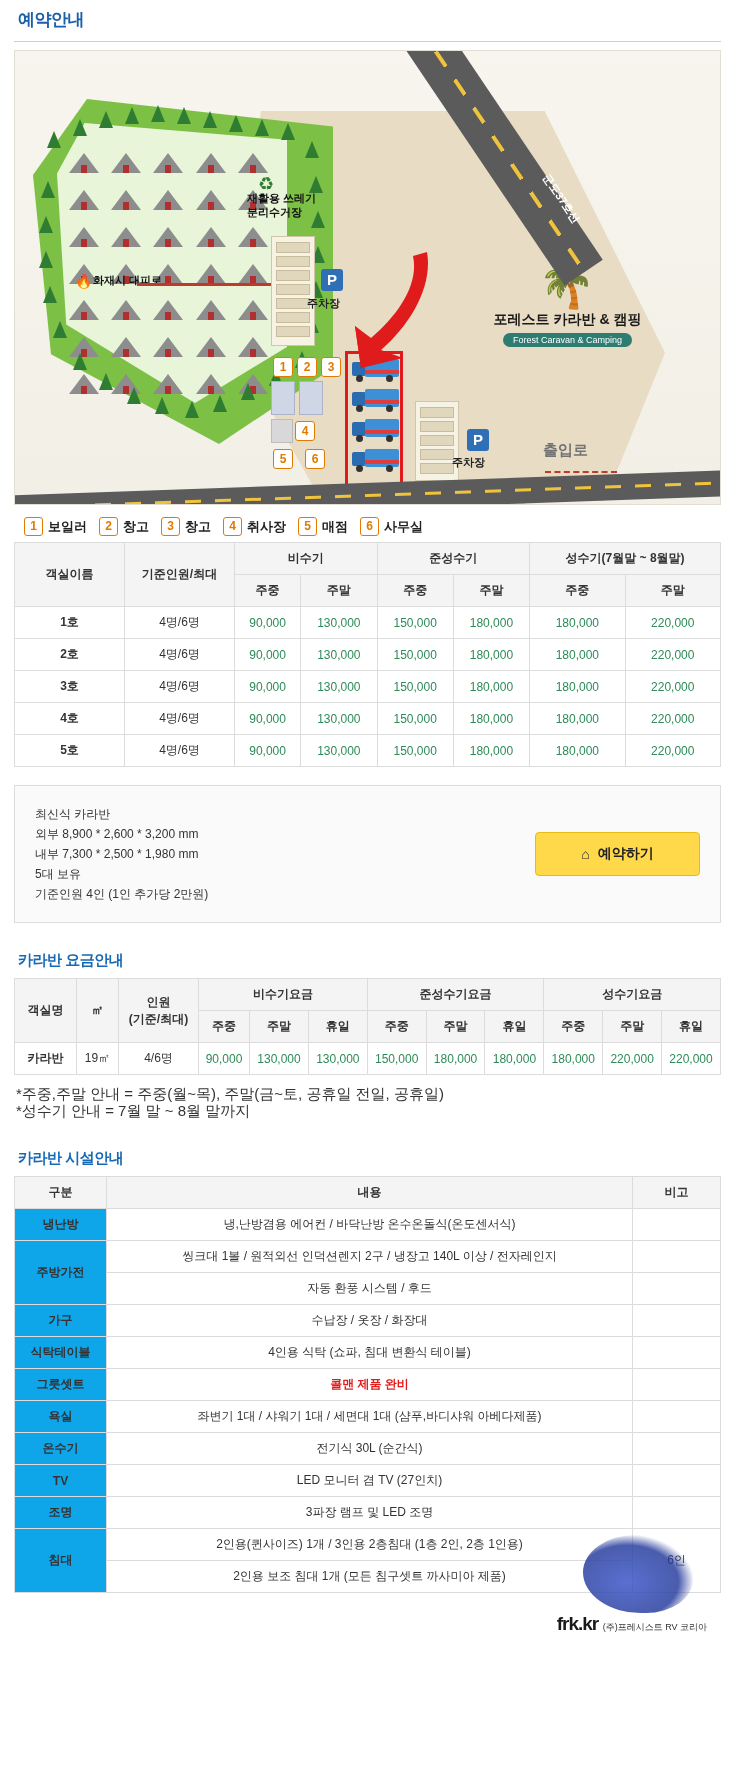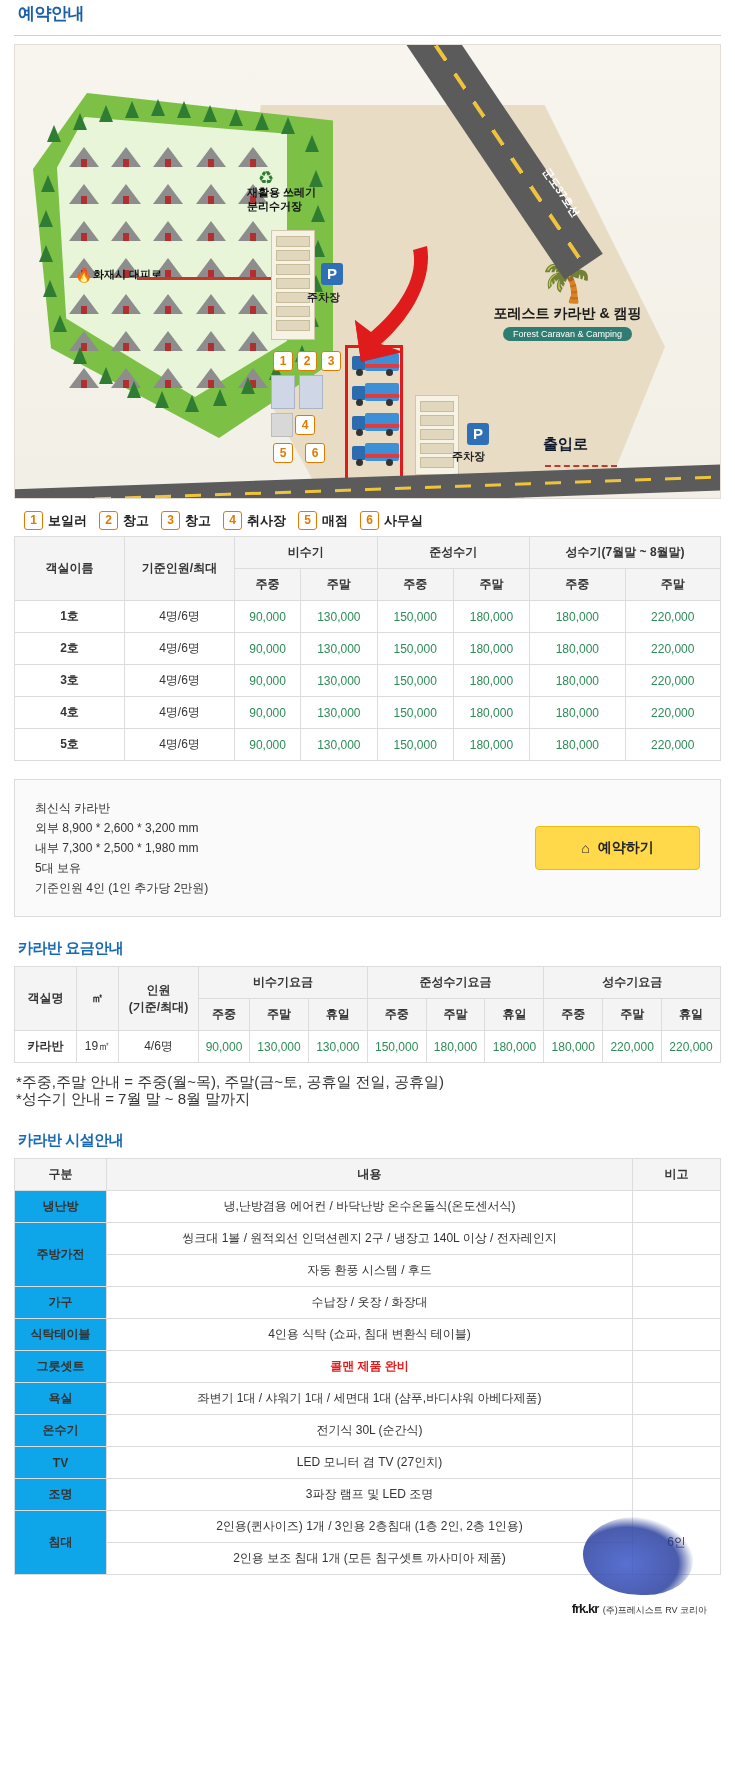--- a/index.html
+++ b/index.html
@@ -9,21 +9,21 @@
     font-family: "Liberation Sans", sans-serif;
     width: 735px;
     color: #333;
   }
   .page { width: 735px; padding: 0 14px 10px 14px; }
 
   .section-title {
     font-size: 17px;
     font-weight: bold;
     color: #1a5fa8;
-    padding: 2px 0 8px 4px;
+    padding: 8px 0 8px 4px;
     letter-spacing: -0.5px;
   }
   .section-title.sub { font-size: 15px; color: #1769b5; }
   .hr { border-top: 1px solid #cfcfcf; margin: 2px 0 0 0; }
 
   
   .map-wrap {
     position: relative;
     width: 707px;
     height: 455px;
@@ -150,21 +150,21 @@
     position:absolute; width:20px; height:20px; border:1px solid #e07b00;
     color:#e07b00; font-size:12px; font-weight:bold; text-align:center; line-height:18px;
     background:#fff; border-radius:3px;
   }
   .wcbox { position:absolute; background:#cfd6e6; border:1px solid #aab3c8;}
   .greybox{ position:absolute; background:#d8d8d8; border:1px solid #bcbcbc;}
 
   .recycle-ico { position:absolute; left:243px; top:122px; font-size:18px; color:#2f7d32;}
   .recycle-txt { position:absolute; left:232px; top:140px; font-size:11px; font-weight:bold; line-height:14px; color:#111;}
 
-  .exit-txt { position:absolute; left:528px; top:390px; font-size:15px; font-weight:bold; color:#0f172a;}
+  .exit-txt { position:absolute; left:528px; top:390px; font-size:15px; font-weight:bold; color:#737373;}
   .exit-arrow{ position:absolute; left:530px; top:420px; width:72px; height:0; border-top:2px dashed #c0392b;}
   .route-txt { position:absolute; left:518px; top:140px; font-size:11px; font-weight:bold; color:#fff; transform:rotate(56deg);}
 
   
   .legend {
     display:flex; gap:12px; align-items:center; padding: 12px 0 6px 10px;
     font-size: 13px; font-weight: bold; color:#222;
   }
   .legend .item { display:flex; align-items:center; gap:5px;}
   .legend .n {
@@ -195,21 +195,21 @@
   .facil td { text-align:center; }
   .facil .cat { background:#0ea5e9; font-weight:bold; }
   .red { color:#e01b1b; font-weight:bold; }
 
   .footer {
     position: relative; height: 40px; margin-top: 4px;
   }
   .fr-logo {
     position:absolute; right: 14px; bottom: 2px; text-align:right;
   }
-  .fr-kr { font-size: 13px; font-weight:bold; color:#1a1a1a; letter-spacing:-1px;margin-top:37px;}
+  .fr-kr { font-size: 19px; font-weight:bold; color:#1a1a1a; letter-spacing:-1px;margin-top:37px;}
   .fr-sub { font-size: 9px; color:#333; }
   .blue-blob {
     position:absolute; right: 28px; bottom: 24px; width: 110px; height: 78px;
     background: radial-gradient(ellipse at 40% 60%, #3b57c9 0%, #2a3f9e 55%, rgba(42,63,158,0) 72%);
     opacity:.85; border-radius: 50% 50% 45% 55%;
   }
 </style>
 </head>
 <body>
 

